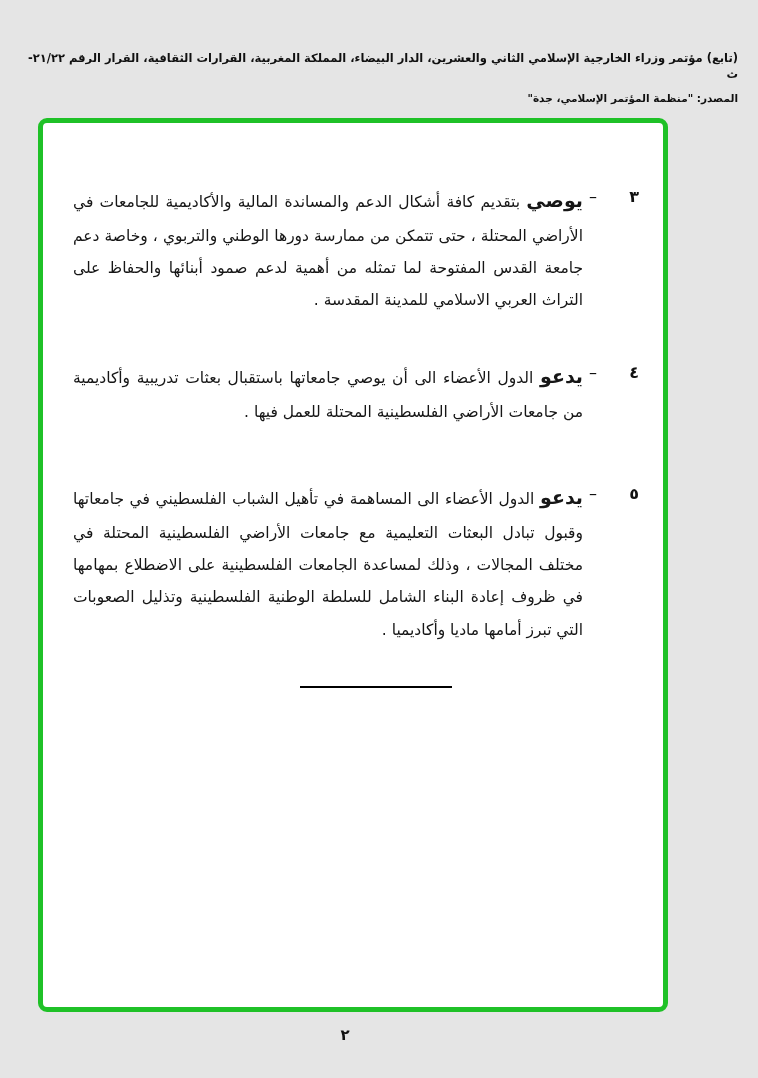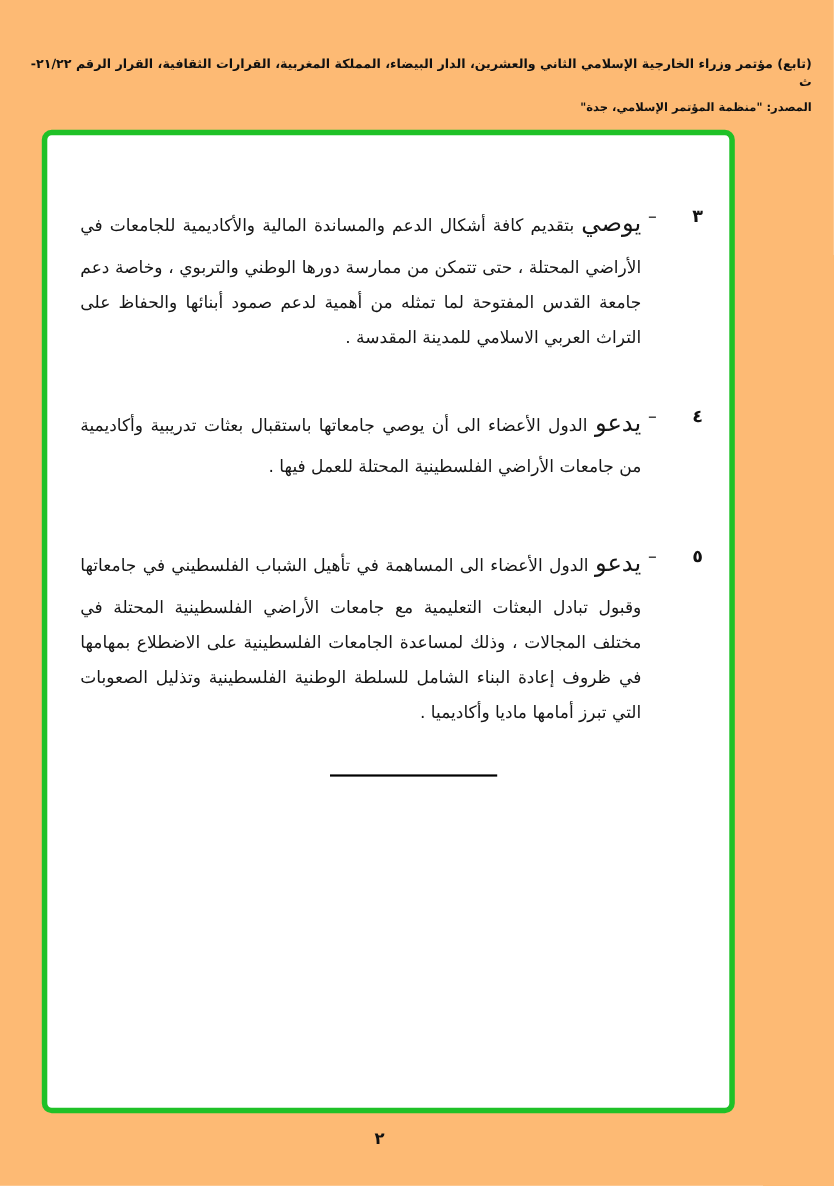--- a/index.html
+++ b/index.html
@@ -3,21 +3,21 @@
 <meta charset="utf-8">
 <style>
   html,body{margin:0;padding:0;}
   body{
     width:758px;height:1078px;position:relative;
     background:#fdfdfc;
     font-family:"DejaVu Sans", sans-serif;
     color:#141414;
     overflow:hidden;
   }
-  .page{position:absolute;inset:0;background:#fdba74;}
+  .page{position:absolute;inset:0;background:#e5e5e5;}
   
   .header{
     position:absolute;top:50px;right:20px;left:20px;
     direction:rtl;text-align:right;
     font-weight:bold;font-size:11.5px;line-height:1.4;color:#101010;
   }
   .header-line2{
     margin-top:9px;font-size:10.5px;
   }
   
@@ -40,21 +40,21 @@
     font-size:16px;font-weight:bold;line-height:2.0;color:#111;
   }
   .marker .dash{font-weight:normal;padding-left:6px;}
   .ptext{
     flex:1;
     font-size:15.5px;line-height:2.07;
     text-align:justify;
     color:#161616;
   }
   .lead{
-    font-weight:normal;letter-spacing:1.5px;font-size:22px;
+    font-weight:bold;letter-spacing:1.5px;font-size:19px;
   }
   .separator{
     width:152px;height:0;
     border-top:2px solid #000;
     margin:14px auto 0 auto;
     position:relative;right:-20px;
   }
   
   .page-number{
     position:absolute;top:1026px;left:0;width:690px;

